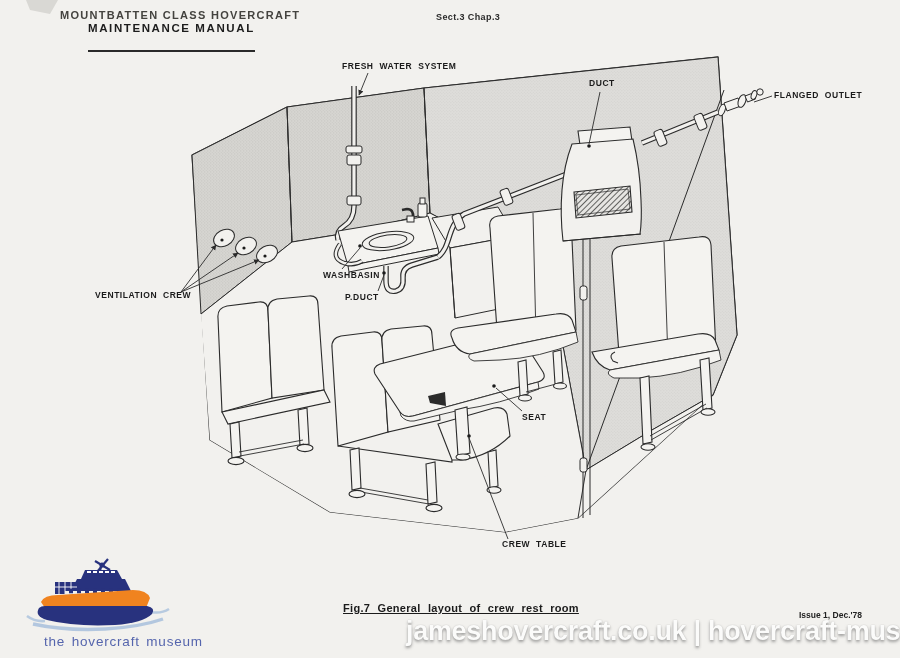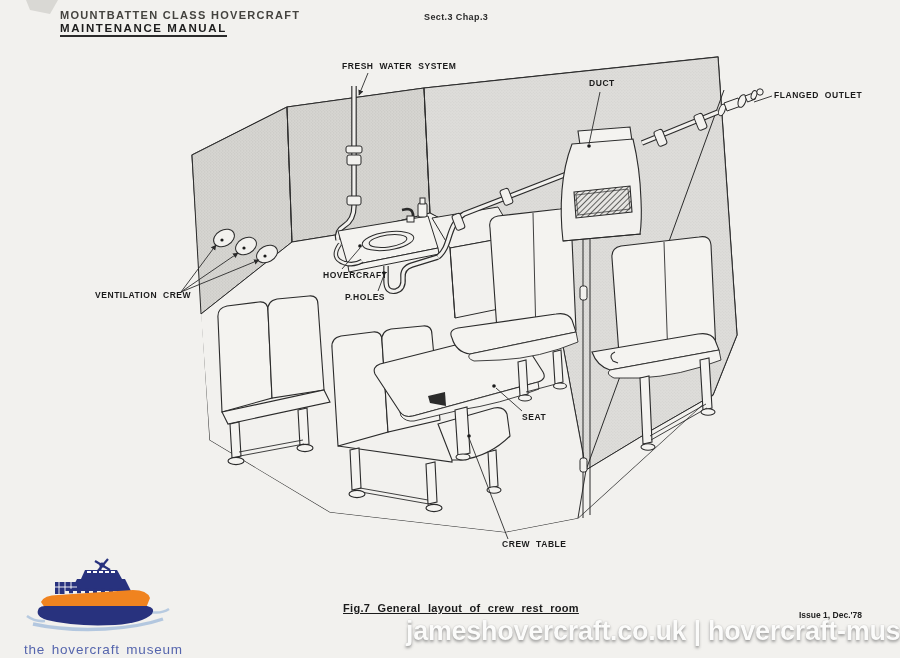--- a/index.html
+++ b/index.html
@@ -2,22 +2,22 @@
 <html><head>
 <meta charset="utf-8">
 <style>
   html,body{margin:0;padding:0;}
   body{font-family:"Liberation Sans",sans-serif;}
   #page{position:relative;width:900px;height:658px;background:#f2f1ee;overflow:hidden;}
   #art{position:absolute;left:0;top:0;}
   .txt{position:absolute;white-space:nowrap;color:#1e1e1e;}
   .h1{font:600 11px "Liberation Sans",sans-serif;letter-spacing:1.3px;color:#44433f;}
   .h2{font:700 11.5px "Liberation Sans",sans-serif;letter-spacing:1.6px;color:#1c1c1c;
-      border-bottom:2.2px solid #2a2a2a;padding-bottom:1px;}
-  .sect{font:700 9px "Liberation Sans",sans-serif;letter-spacing:.4px;color:#2a2a2a;}
+      border-bottom:2.2px solid #2a2a2a;padding-bottom:16px;margin-left:28px;}
+  .sect{font:700 9px "Liberation Sans",sans-serif;letter-spacing:.4px;color:#2a2a2a;margin-left:12px;}
   .lbl{font:700 8.5px "Liberation Sans",sans-serif;letter-spacing:.55px;word-spacing:3px;color:#1b1b1b;text-align:center;}
   .cap{font:700 11px "Liberation Sans",sans-serif;letter-spacing:.3px;word-spacing:4px;color:#1b1b1b;}
   .issue{font:700 8.5px "Liberation Sans",sans-serif;color:#222;z-index:5;}
   .wm{font:700 27px "Liberation Sans",sans-serif;letter-spacing:-.3px;color:#fbfbfa;
       text-shadow:0 2px 3px rgba(110,110,110,.65),0 0 1px rgba(140,140,140,.5);z-index:4;}
   .logotext{font:400 13.5px "Liberation Sans",sans-serif;letter-spacing:.8px;word-spacing:2px;color:#5565ad;}
 </style>
 </head>
 <body>
 
@@ -243,23 +243,23 @@
   </svg>
 
   <div class="txt h1" style="left:60px;top:9px;">MOUNTBATTEN CLASS HOVERCRAFT</div>
   <div class="txt h2" style="left:60px;top:22px;">MAINTENANCE MANUAL</div>
   <div class="txt sect" style="left:424px;top:12px;">Sect.3 Chap.3</div>
 
   <div class="txt lbl" style="left:342px;top:61px;">FRESH WATER SYSTEM</div>
   <div class="txt lbl" style="left:589px;top:78px;">DUCT</div>
   <div class="txt lbl" style="left:774px;top:90px;">FLANGED OUTLET</div>
   <div class="txt lbl" style="left:95px;top:290px;">VENTILATION CREW</div>
-  <div class="txt lbl" style="left:323px;top:270px;">HOVERCRAFT</div>
-  <div class="txt lbl" style="left:345px;top:292px;">P.HOLES</div>
+  <div class="txt lbl" style="left:323px;top:270px;">WASHBASIN</div>
+  <div class="txt lbl" style="left:345px;top:292px;">P.DUCT</div>
   <div class="txt lbl" style="left:522px;top:412px;">SEAT</div>
   <div class="txt lbl" style="left:502px;top:539px;">CREW TABLE</div>
 
   <div class="txt cap" style="left:343px;top:602px;text-decoration:underline;">Fig.7  General layout of crew rest room</div>
   <div class="txt issue" style="left:799px;top:610px;">Issue 1, Dec.'78</div>
   <div class="txt wm" style="left:406px;top:616px;">jameshovercraft.co.uk | hovercraft-museum.org</div>
-  <div class="txt logotext" style="left:24px;top:634px;margin-top:8px;">the hovercraft museum</div>
+  <div class="txt logotext" style="left:44px;top:634px;">the hovercraft museum</div>
 
 </div>
 
 </body></html>

